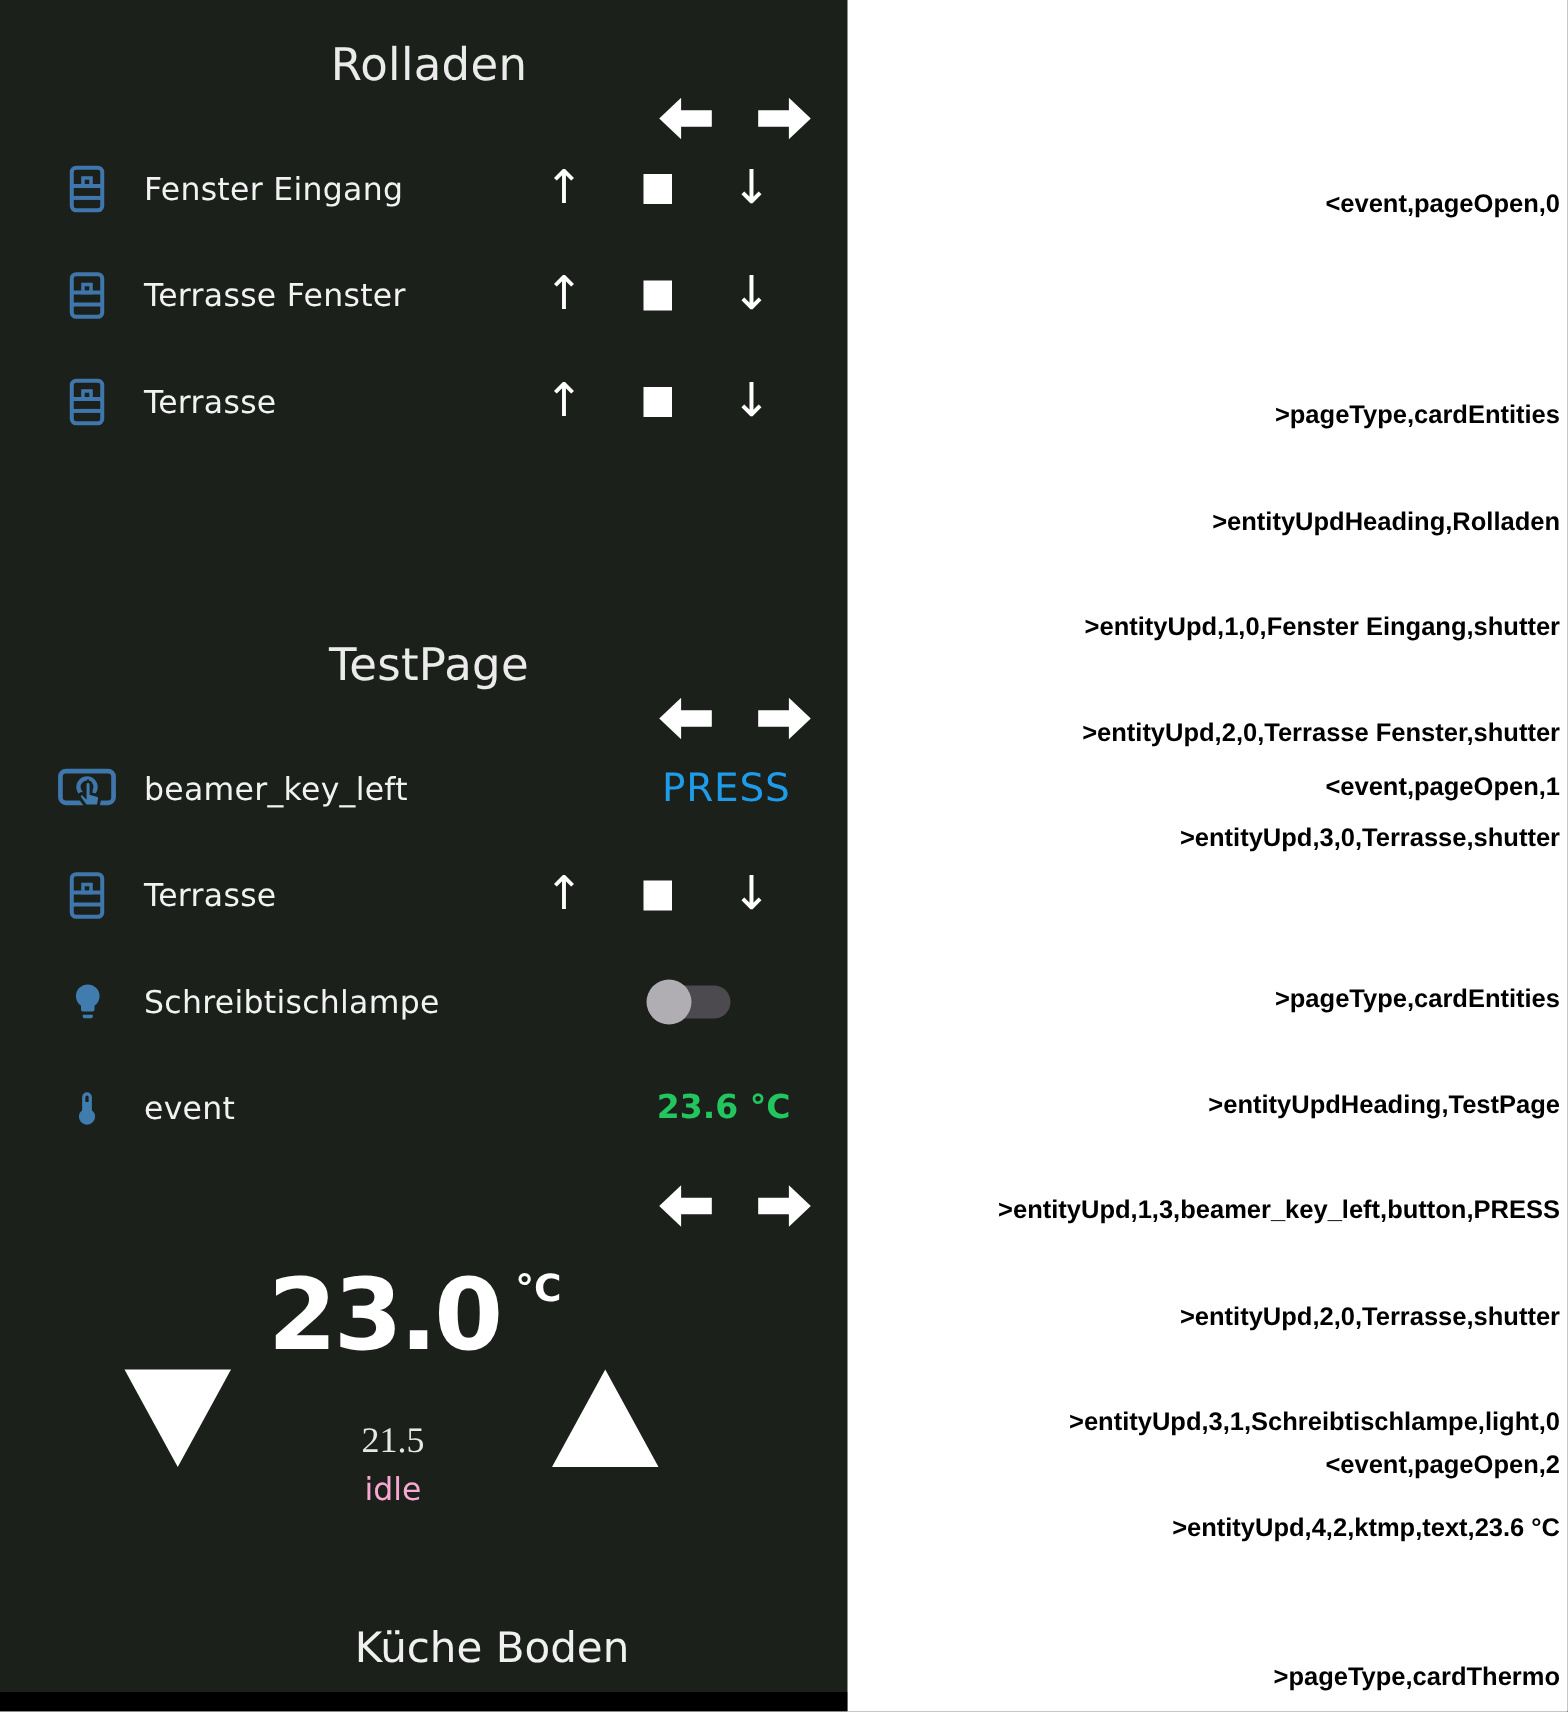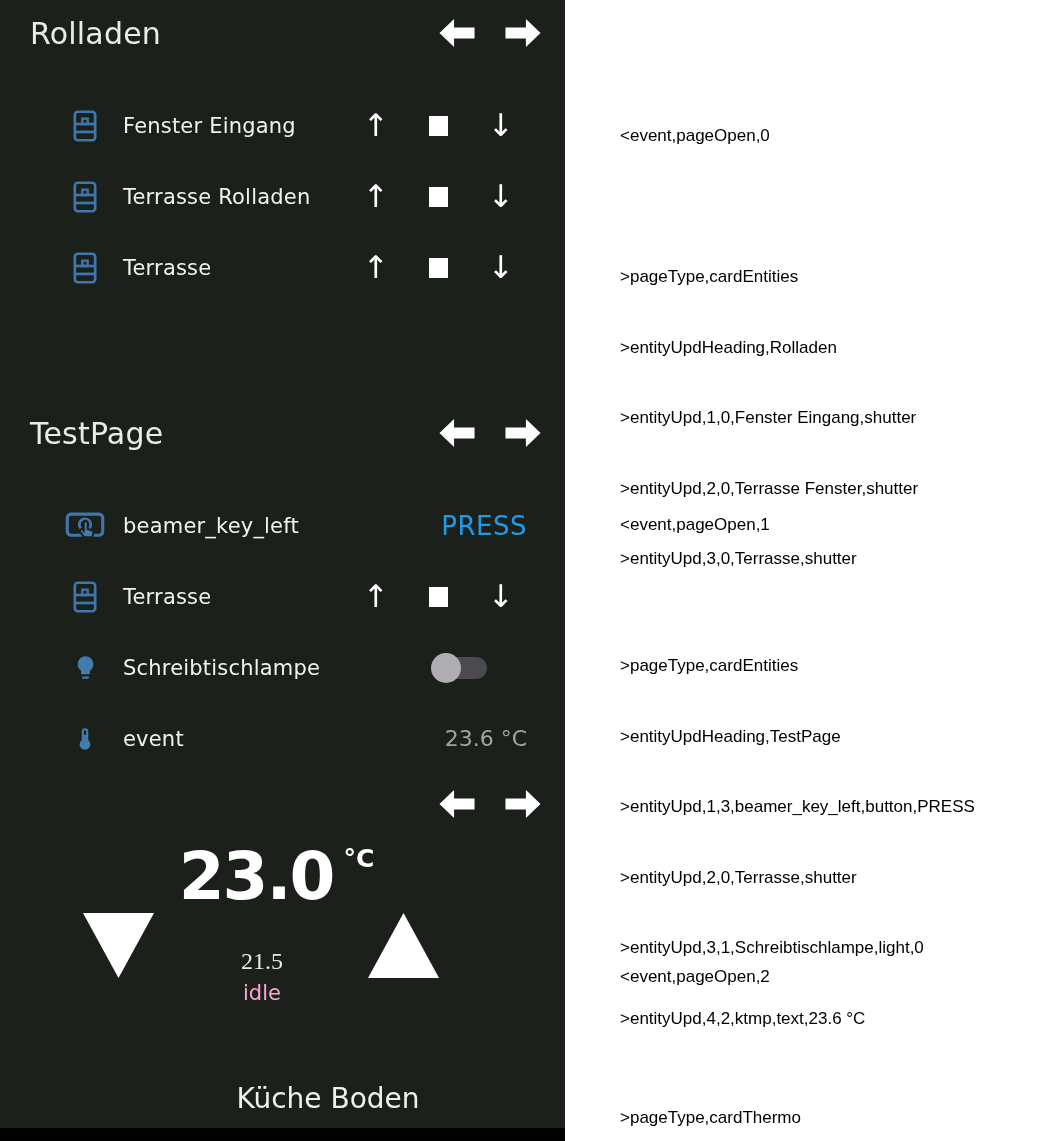--- a/index.html
+++ b/index.html
@@ -8,40 +8,40 @@
   body { position:relative; }
 
   
   .panel { position:absolute; left:0; top:0; width:565px; height:1141px;
            background:#1b201b; overflow:hidden; }
   .card  { position:absolute; left:0; width:565px; }
   #card-0 { top:0;     height:400px; }
   #card-1 { top:400px; height:370px; }
   #card-2 { top:770px; height:371px; }
 
-  .card-header { position:absolute; top:10px; left:30px; right:23px; height:46px;
-                 display:flex; align-items:center; }
+  .card-header { position:absolute; top:26px; left:30px; right:23px; height:46px;
+                 display:flex; align-items:center;flex-direction:column; }
   .card-title  { font-size:30px; font-weight:400; color:#ebebeb; letter-spacing:.2px; }
   .nav-arrows  { margin-left:auto; display:flex; gap:28px; align-items:center; }
   .nav-btn svg { width:38px; height:36px; display:block; }
 
-  .rows { position:absolute; top:90px; left:0; right:0;padding-left:27px; }
+  .rows { position:absolute; top:90px; left:0; right:0; }
   .row  { height:71px; display:flex; align-items:center; padding:0 38px 0 36px; }
   .entity-icon { width:44px; display:flex; justify-content:center; align-items:center; }
   .entity-icon svg { display:block; }
   .entity-label { margin-left:16px; font-size:21px; color:#f2f2f2; letter-spacing:.2px; }
   .flex-sp { flex:1; }
 
   .shutter-controls { width:151px; margin-right:13px; display:flex;
                       justify-content:space-between; align-items:center; }
   .sc-glyph { font-size:31px; line-height:1; color:#ffffff; }
   .stop-square { display:block; width:19px; height:20px; background:#ffffff; }
 
   .press-label { font-size:26px; color:#1f9ce9; letter-spacing:.5px;text-align:center; }
-  .text-value  { font-size:22px; color:#a3a3a3; }
+  .text-value  { font-size:22px; color:#22c55e;font-weight:bold; }
 
   .toggle { position:relative; width:54px; height:22px; margin-right:40px;
             background:#4c4a4e; border-radius:11px; }
   .toggle-knob { position:absolute; left:-2px; top:-4px; width:30px; height:30px;
                  border-radius:50%; background:#b0aeb2; }
 
   
   .thermo-nav { position:absolute; top:16px; right:23px; display:flex; gap:28px; }
   .thermo-temp { position:absolute; top:70px; left:0; width:565px;
                  display:flex; justify-content:center; align-items:flex-start;
@@ -57,22 +57,22 @@
   .thermo-mid { position:absolute; left:162px; width:200px; text-align:center; }
   #setpoint { top:178px; font-size:24px; color:#e8e8e8;font-family:Liberation Serif, serif; }
   #hvac     { top:211px; font-size:21px; color:#f9a8d4; }
   .thermo-title { position:absolute; top:312px; left:0; width:656px;
                   text-align:center; font-size:28px; color:#f0f0f0; }
   .bottom-strip { position:absolute; top:358px; left:0; width:565px; height:13px;
                   background:#000000; }
 
   
   .ann { position:absolute; left:620px; width:420px; color:#000;
-         font-family:"Liberation Sans", sans-serif; font-weight:normal;
-         font-size:17px; line-height:23.5px; white-space:pre; }
+         font-family:"Liberation Sans", sans-serif; font-weight:bold;
+         font-size:17px; line-height:23.5px; white-space:pre;text-align:right; }
   .ann .ann-line { min-height:23.5px; }
   #ann-0 { top:77px; }
   #ann-1 { top:466px; }
   #ann-2 { top:918px; }
 
   .ic-stroke { stroke:#3f76ac; fill:none; }
   .ic-fill   { fill:#417cae; }
 </style>
 </head>
 <body>
@@ -121,21 +121,21 @@
         <span class="entity-icon">
           <svg width="28" height="32" viewBox="0 0 24 27">
               <g class="ic-stroke" stroke-width="2.3">
                 <rect x="3.3" y="1.3" width="17.4" height="24.4" rx="2.5"></rect>
                 <rect x="9.7" y="7.2" width="4.6" height="4.6" stroke-width="2"></rect>
                 <line x1="3.3" y1="11.8" x2="20.7" y2="11.8"></line>
                 <line x1="3.3" y1="18.6" x2="20.7" y2="18.6"></line>
               </g>
             </svg>
         </span>
-        <span class="entity-label">Terrasse Rolladen</span>
+        <span class="entity-label">Terrasse Fenster</span>
         <span class="flex-sp"></span>
         <div class="shutter-controls">
           <span class="sc-glyph">↑</span>
           <span>
               <span class="stop-square"></span>
             </span>
           <span class="sc-glyph">↓</span>
         </div>
       </div>
       <div class="row">

